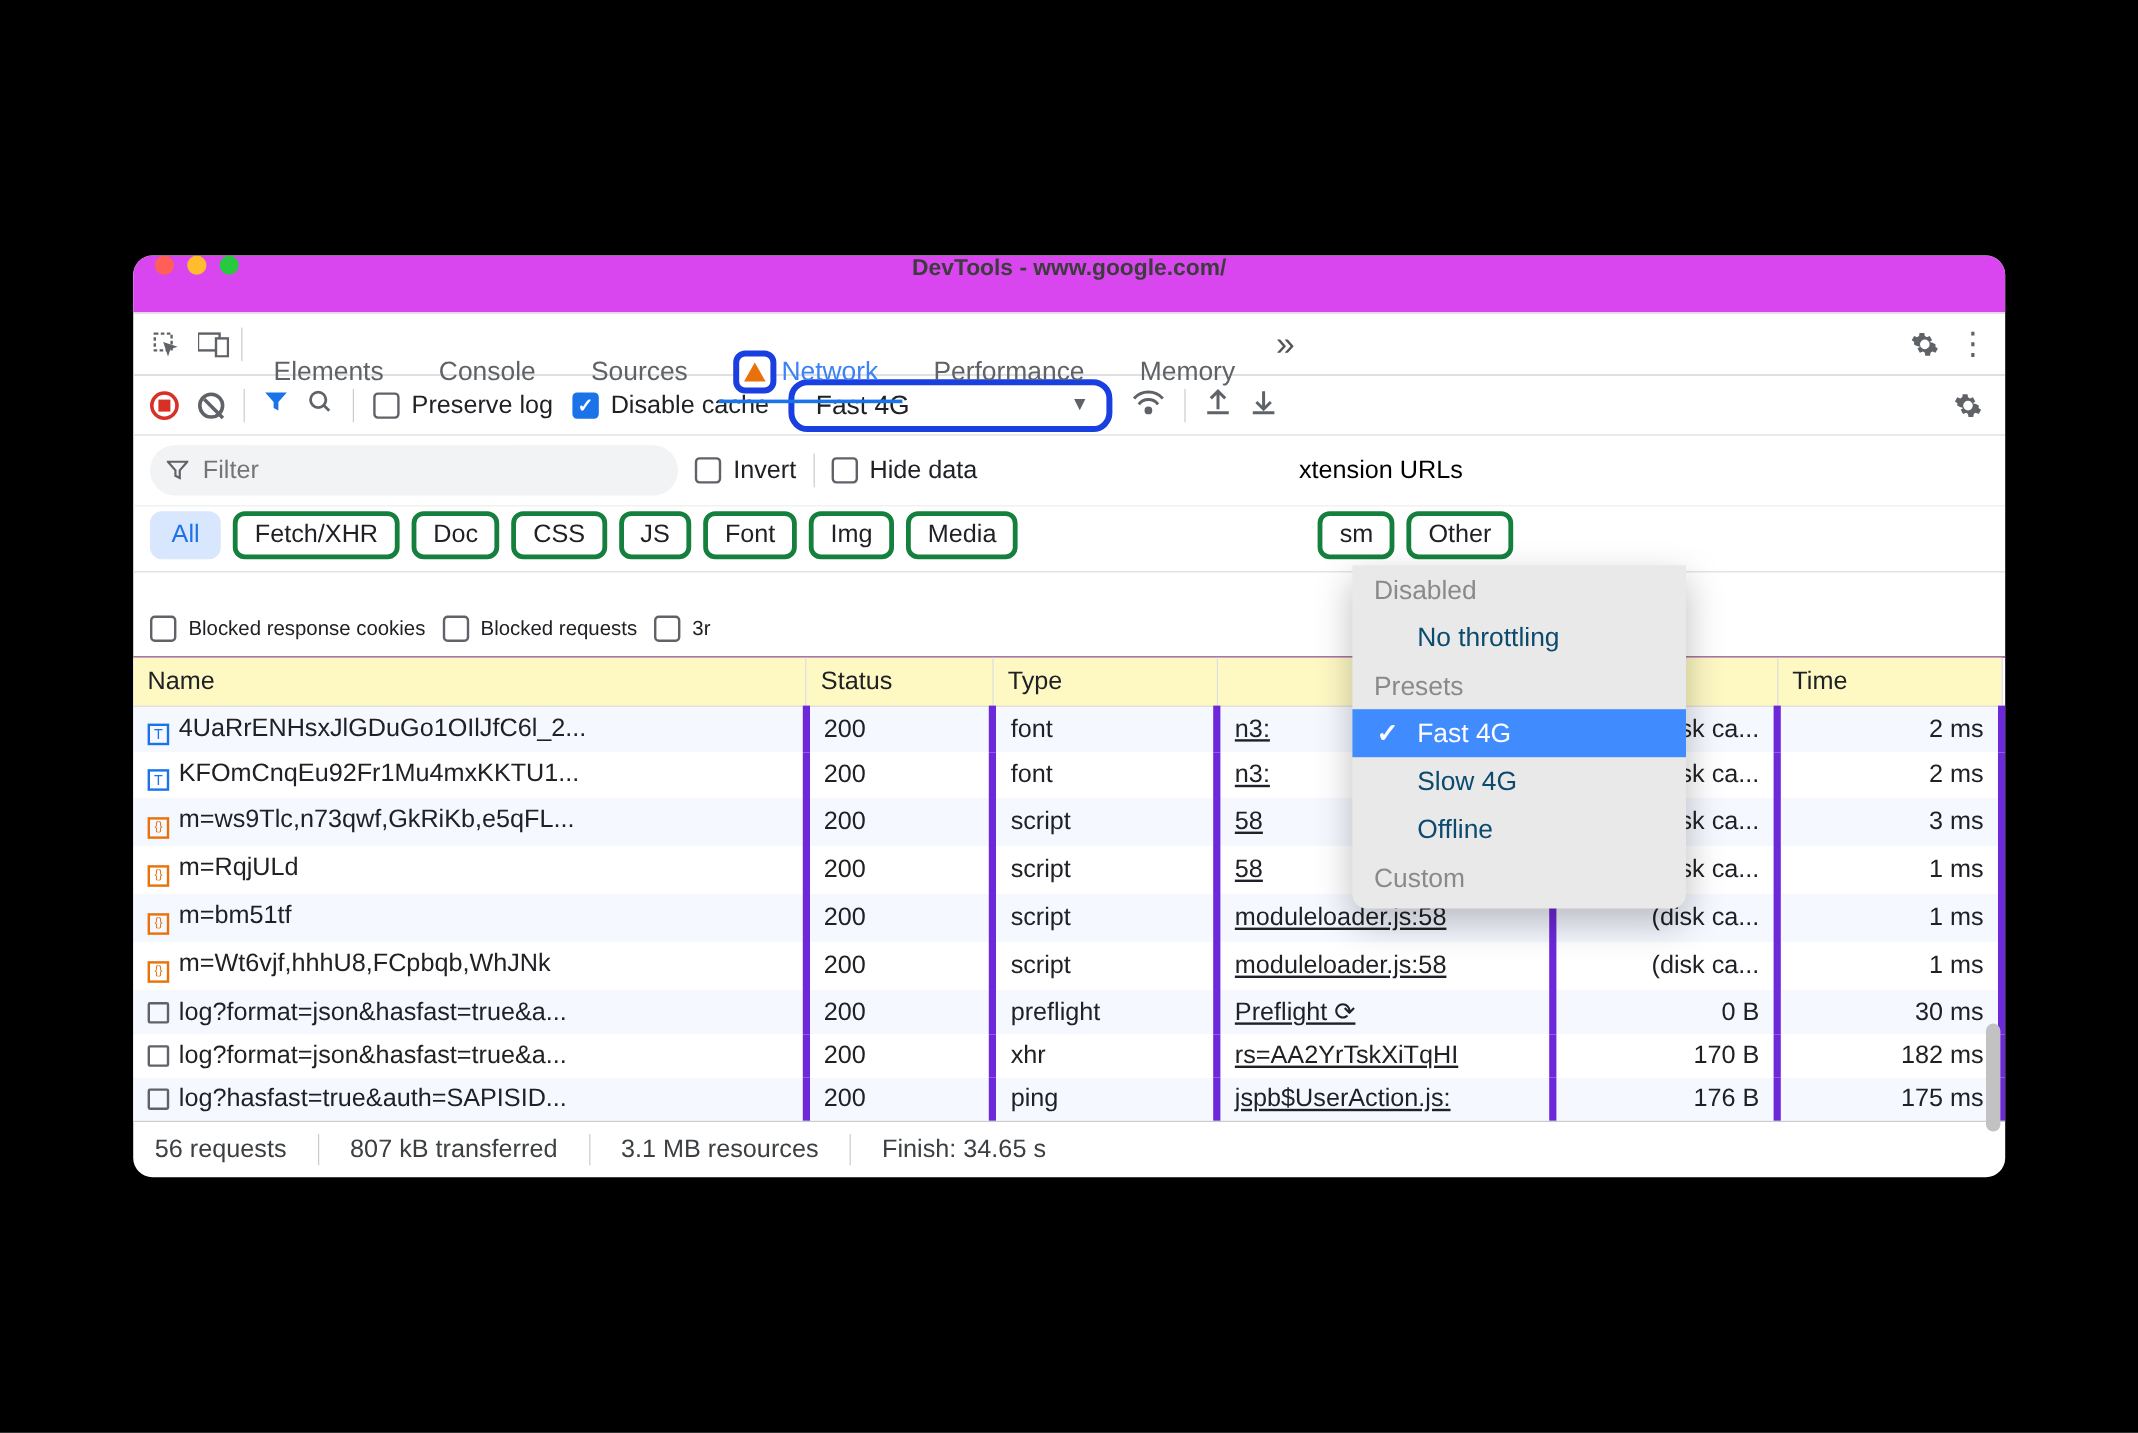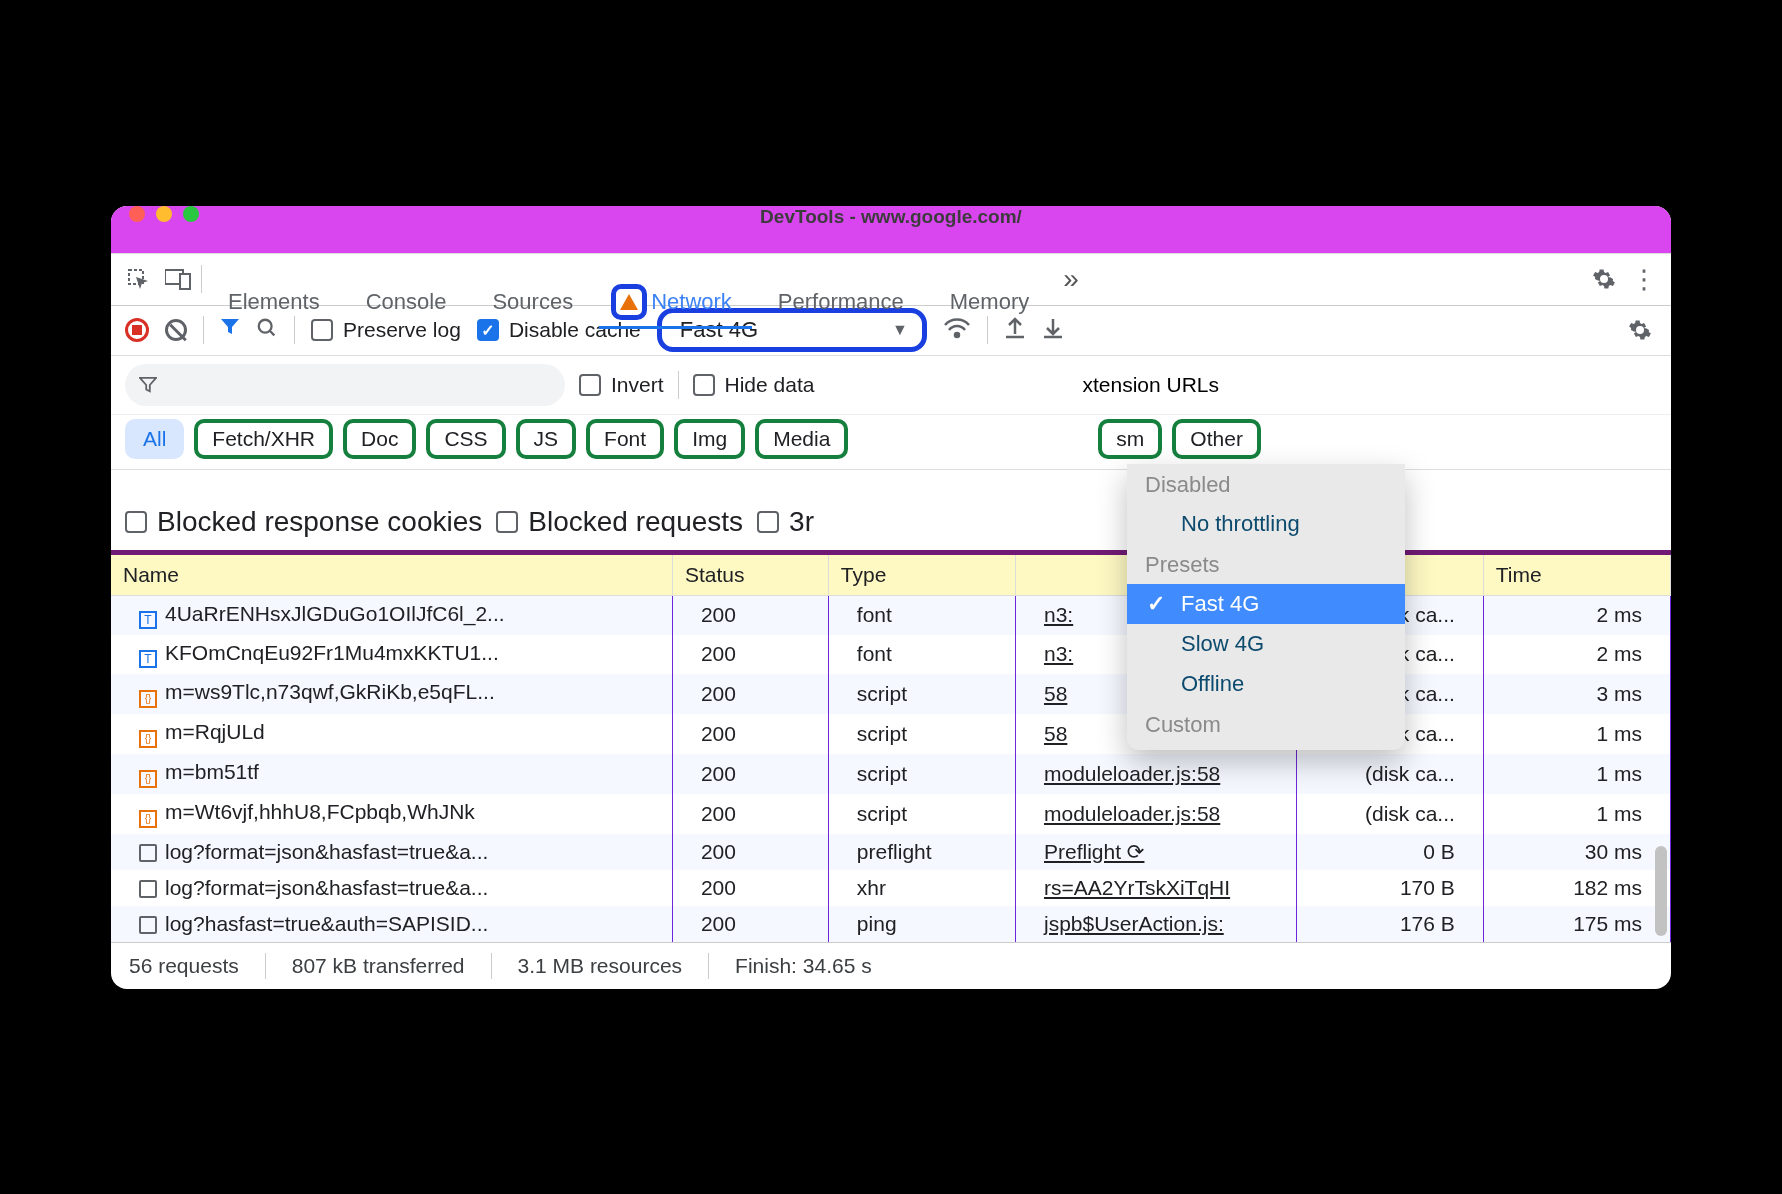--- a/index.html
+++ b/index.html
@@ -125,21 +125,21 @@
     width:440px; height:42px; color:#5f6368;
   }
   .filterbox input {
     border:none;background:transparent;outline:none;font-size:21px;flex:1;color:#202124;
   }
   .chips-row { display:flex; align-items:center; gap:10px; flex-wrap:wrap; padding:4px 14px 10px; font-size:21px; border-bottom:1px solid #ddd;}
   .chip {
     border:4px solid #15803d; border-radius:10px; padding:4px 14px; background:#fff; color:#202124;
   }
   .chip.active { background:#d8e7fd; border-color:#d8e7fd; color:#1a73e8;}
-  .filterline2 { display:flex; align-items:center; gap:14px; padding:4px 14px 12px; font-size:28px; border-bottom:5px solid #701a75;margin-top:32px;}
+  .filterline2 { display:flex; align-items:center; gap:14px; padding:4px 14px 12px; font-size:17px; border-bottom:1px solid #701a75;margin-top:32px;}
 
   
   .dropdown {
     position:absolute;
     top: 258px; left: 1016px;
     width: 278px;
     background:#e9e9e9;
     border-radius: 0 0 12px 12px;
     box-shadow: 0 12px 30px rgba(0,0,0,0.25);
     z-index: 50;
@@ -155,21 +155,21 @@
     content:"✓"; position:absolute; left:20px; color:#fff; font-weight:600;
   }
 
   
   .tbl { width:100%; border-collapse:collapse; font-size:21px;}
   .tbl th {
     text-align:left; font-weight:400; color:#202124; padding:8px 12px;
     border-right:1px solid #ddd; border-bottom:1px solid #ddd; background:#fef9c3;
   }
   .tbl td {
-    padding:6px 28px; border-right:1px solid #6d28d9; color:#202124;
+    padding:6px 12px; border-right:6px solid #6d28d9; color:#202124;
     white-space:nowrap; overflow:hidden; text-overflow:ellipsis;
   }
   .tbl tr:nth-child(odd) td { background:#f5f8ff;}
   .tbl tr:nth-child(even) td { background:#fff;}
   .col-name{width:36%;} .col-status{width:10%;} .col-type{width:12%;}
   .col-init{width:18%;} .col-size{width:12%;} .col-time{width:12%;}
   .td-status,.td-size,.td-time{color:#5f6368;}
   .td-size,.td-time{text-align:right;}
   .ficon{
     display:inline-block;width:18px;height:18px;vertical-align:-3px;margin-right:8px;
@@ -293,20 +293,21 @@
           <path d="M12 8a4 4 0 100 8 4 4 0 000-8zm9 4a9 9 0 01-.2 1.9l2.1 1.6-2 3.5-2.5-1a7 7 0 01-1.6.9l-.4 2.6h-4l-.4-2.6a7 7 0 01-1.6-.9l-2.5 1-2-3.5 2.1-1.6A9 9 0 013 12a9 9 0 01.2-1.9L1.1 8.5l2-3.5 2.5 1a7 7 0 011.6-.9L7.6 2.5h4l.4 2.6a7 7 0 011.6.9l2.5-1 2 3.5-2.1 1.6A9 9 0 0121 12z"></path>
         </svg>
     </div>
   </div>
 
   <div class="filterbar">
     <div class="filterbox">
       <svg width="18" height="18" viewBox="0 0 20 20" fill="none" stroke="#5f6368" stroke-width="2">
           <path d="M1 2h18l-7 8v7l-4-2v-5z"></path>
         </svg>
+      <input placeholder="Filter" style="">
     </div>
     <label class="lbl">
       <span class="cb"></span>
       <span>Invert</span>
     </label>
     <div class="divider"></div>
     <label class="lbl">
       <span class="cb"></span>
       <span>Hide data</span>
     </label>

